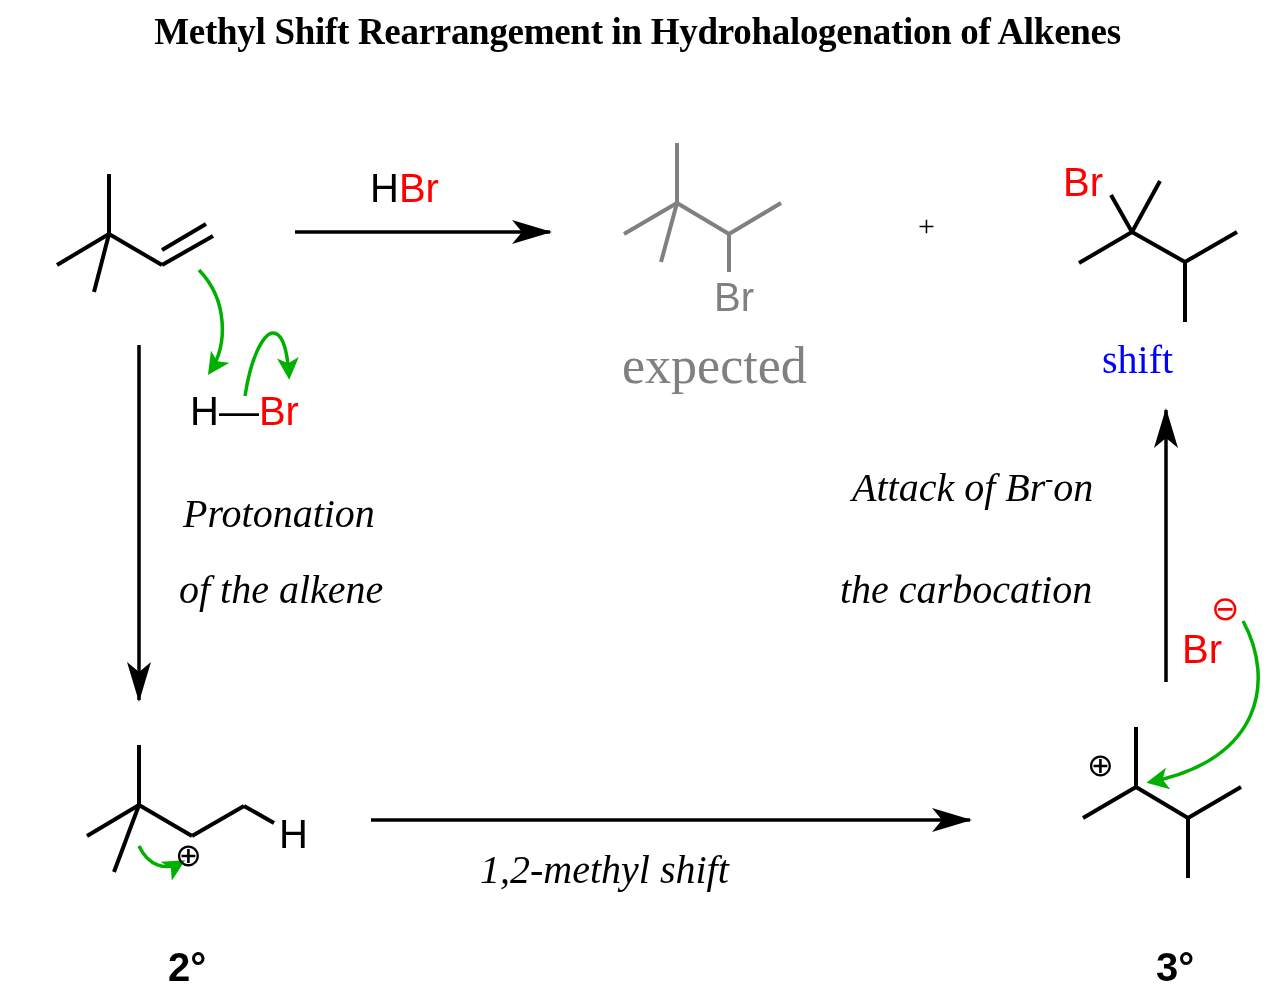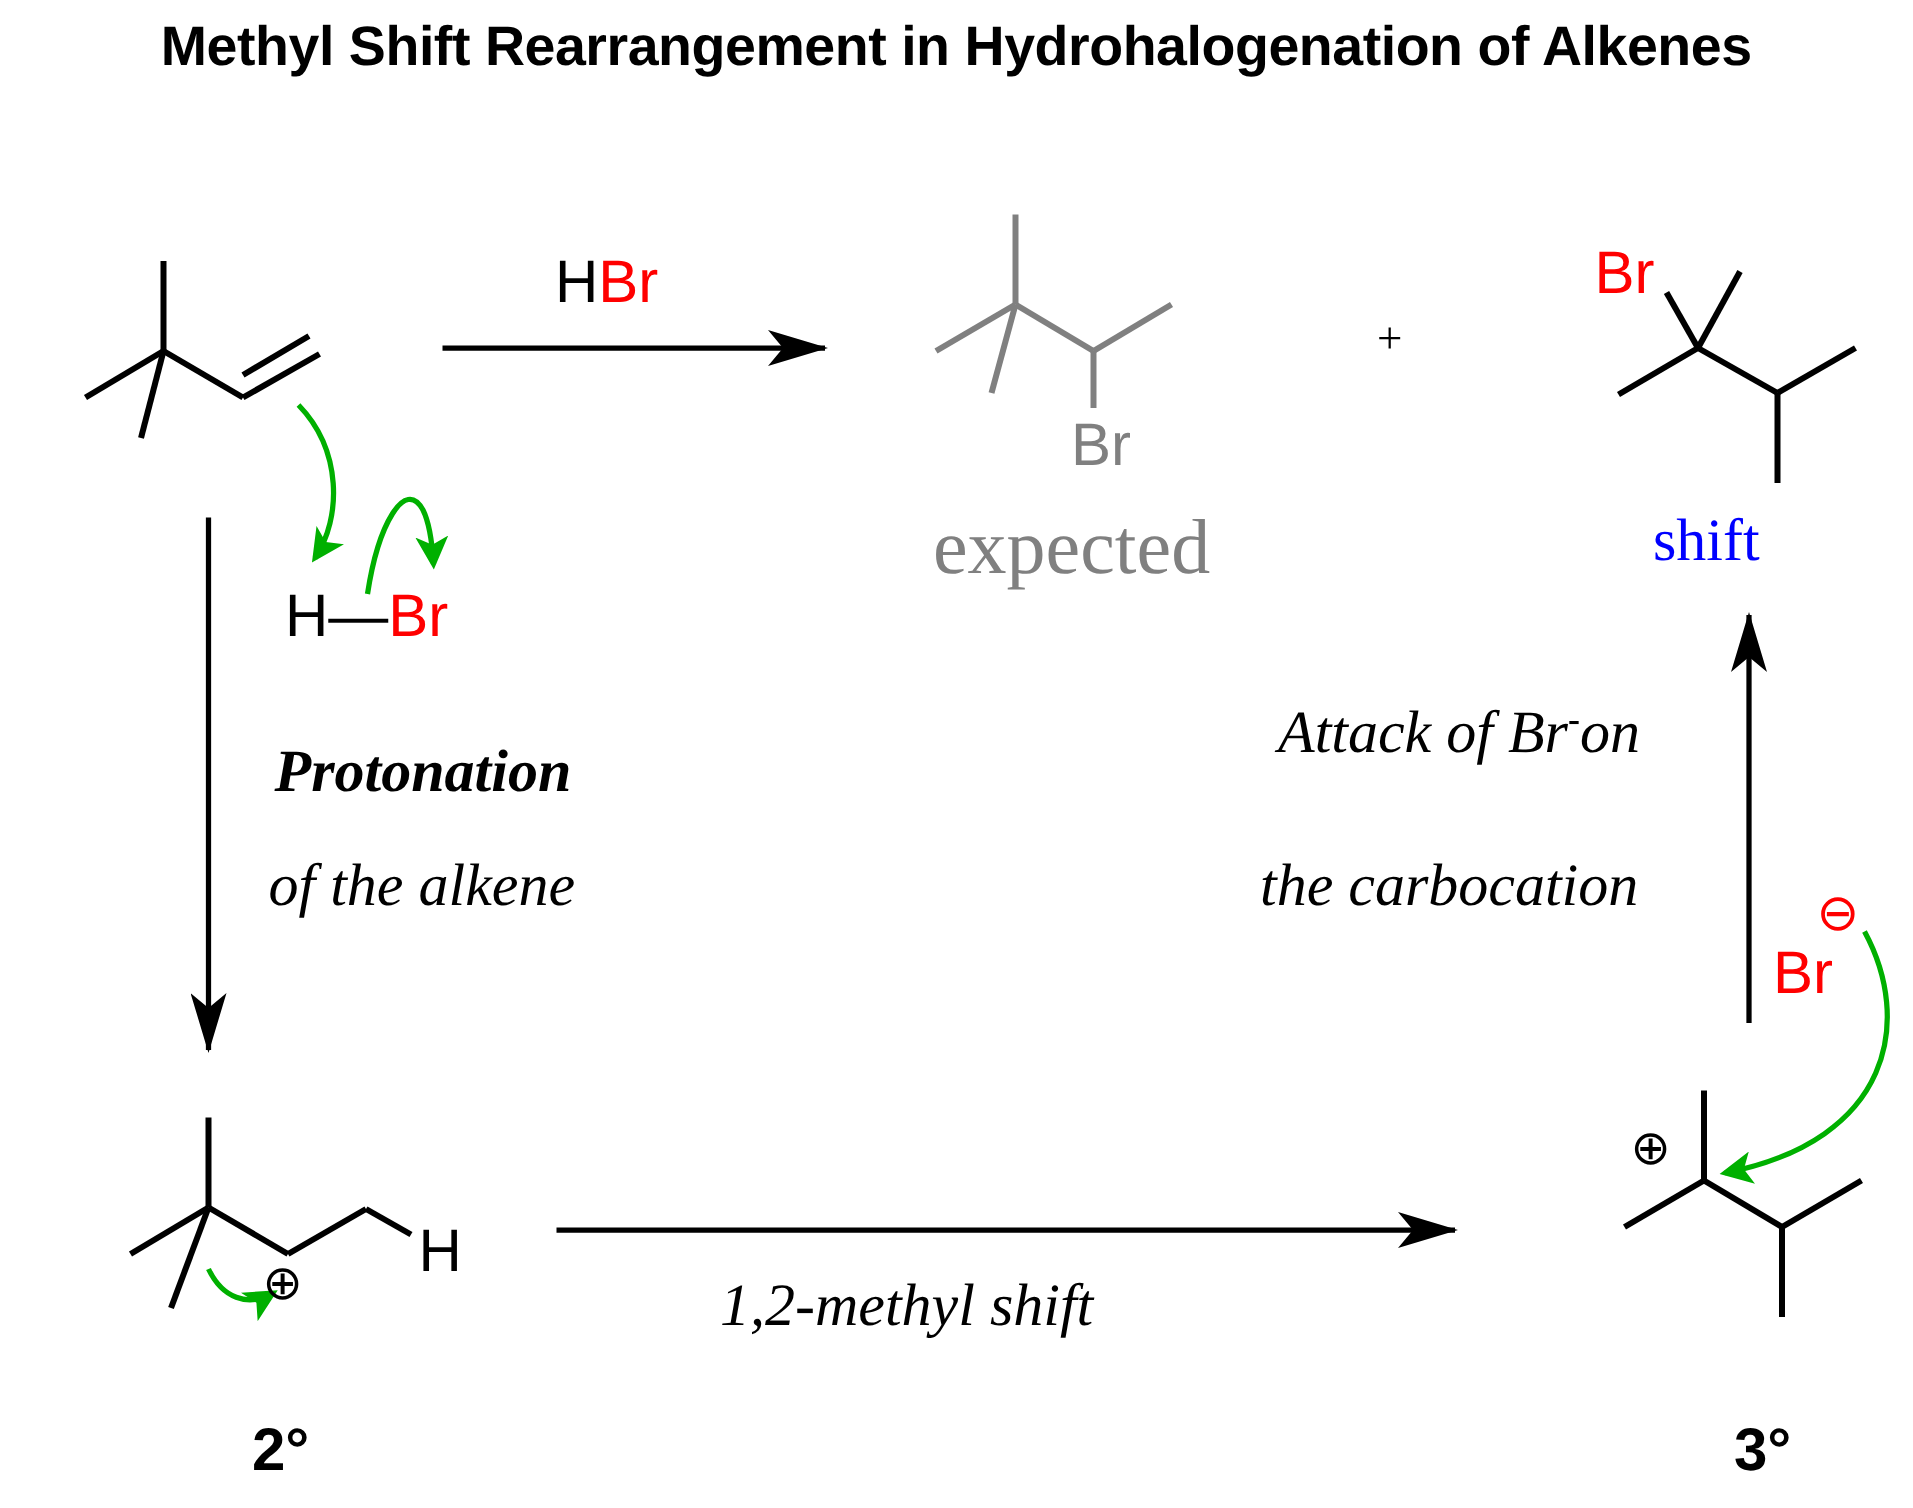--- a/index.html
+++ b/index.html
@@ -1,19 +1,19 @@
 <!DOCTYPE html>
 <html><head>
 <meta charset="utf-8">
 <style>
   html, body { margin:0; padding:0; background:#ffffff; }
   body { width:1275px; height:1005px; position:relative; overflow:hidden; }
   .title {
     position:absolute; left:0; top:10px; width:1275px; text-align:center;
-    font-family:Liberation Sans, sans-serif; font-weight:bold; font-size:37px; color:#000;
+    font-family:Liberation Serif, serif; font-weight:bold; font-size:37px; color:#000;
     white-space:nowrap; letter-spacing:-0.3px;
   }
   svg { position:absolute; left:0; top:0; }
   .sans { font-family:"Liberation Sans", sans-serif; }
   .serif { font-family:"Liberation Serif", serif; }
   .lbl { position:absolute; white-space:nowrap; }
   .ital { font-family:"Liberation Serif", serif; font-style:italic; font-size:40px; color:#000; }
   .atom { font-family:"Liberation Sans", sans-serif; font-size:40px; }
 </style>
 </head>
@@ -95,21 +95,21 @@
 <div class="lbl atom" style="left:190px; top:389px;"><span style="color:#000">H</span><span style="color:#000">—</span><span style="color:#ff0000">Br</span></div>
 
 <div class="lbl atom" style="left:714px; top:275px; color:#808080;">Br</div>
 <div class="lbl serif" style="left:622px; top:336px; font-size:52px; color:#808080;">expected</div>
 
 <div class="lbl serif" style="left:918px; top:209px; font-size:30px; color:#000;">+</div>
 
 <div class="lbl atom" style="left:1063px; top:160px; color:#ff0000;">Br</div>
 <div class="lbl serif" style="left:1102px; top:336px; font-size:40px; color:#0000ff;">shift</div>
 
-<div class="lbl ital" style="left:183px; top:490px;font-weight:bold;">Protonation</div>
+<div class="lbl ital" style="left:183px; top:490px;">Protonation</div>
 <div class="lbl ital" style="left:179px; top:566px;">of the alkene</div>
 
 <div class="lbl ital" style="left:852px; top:464px;"><span>Attack of Br</span><sup style="font-size:24px; font-style:normal; font-weight:bold; vertical-align:14px;">-</sup><span>on</span></div>
 <div class="lbl ital" style="left:840px; top:566px;">the carbocation</div>
 
 <div class="lbl sans" style="left:175px; top:836px; font-size:32px; color:#000;">⊕</div>
 <div class="lbl atom" style="left:279px; top:812px; color:#000;">H</div>
 <div class="lbl sans" style="left:168px; top:945px; font-size:40px; font-weight:bold; color:#000;">2°</div>
 
 <div class="lbl ital" style="left:480px; top:846px;">1,2-methyl shift</div>

